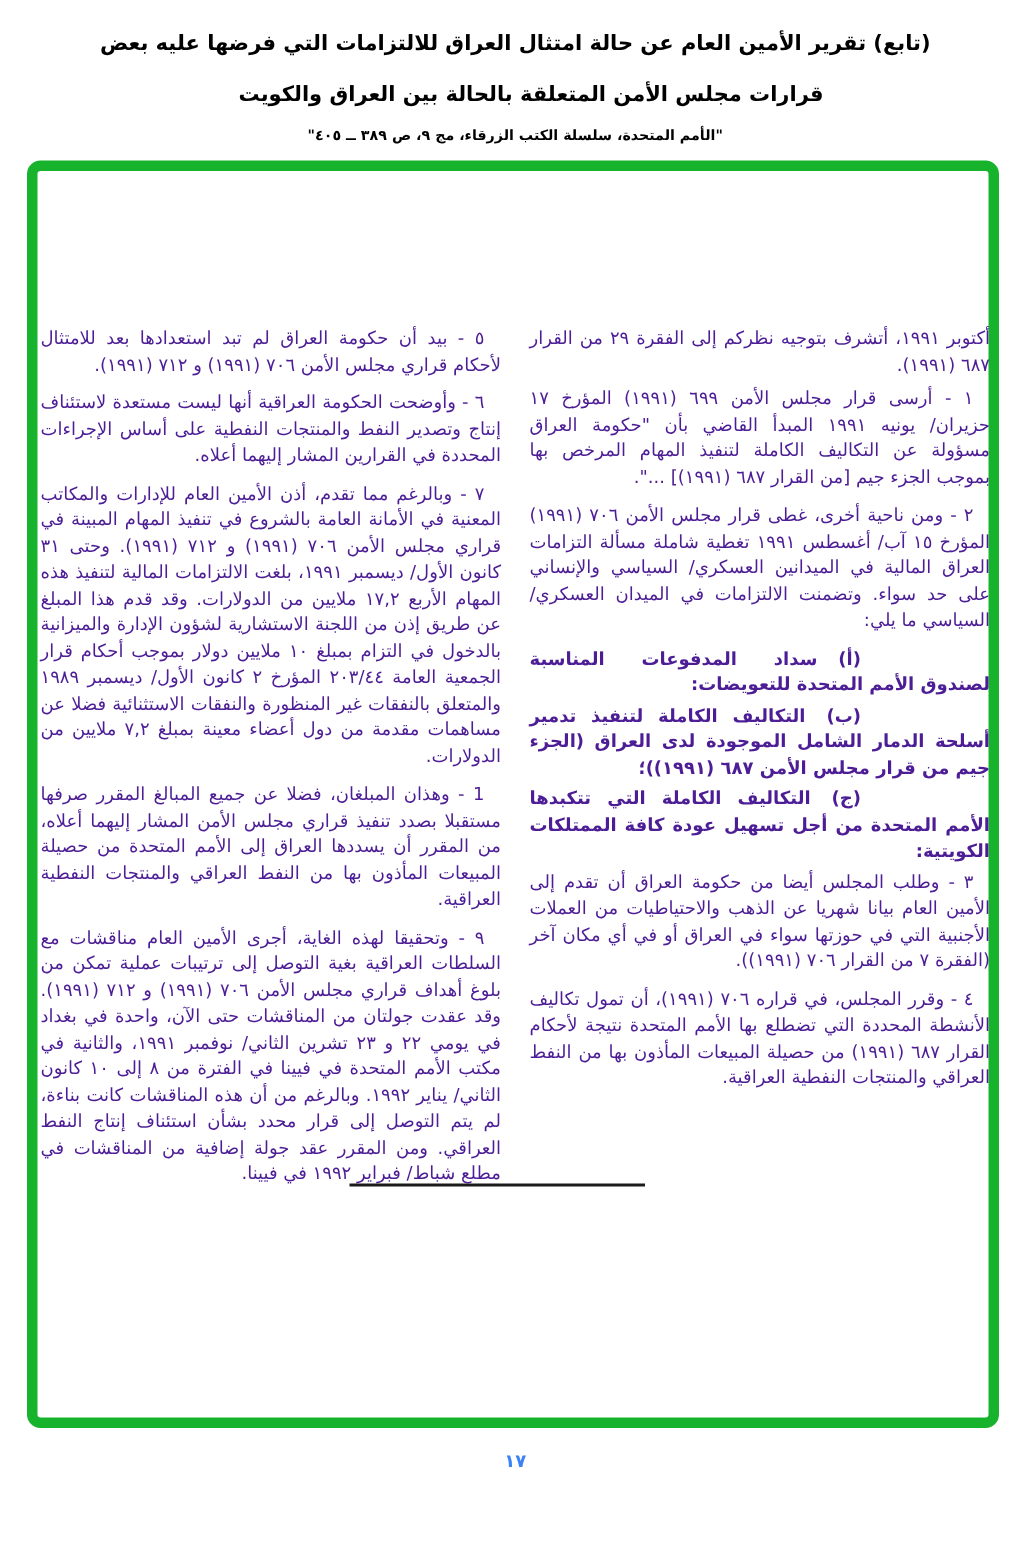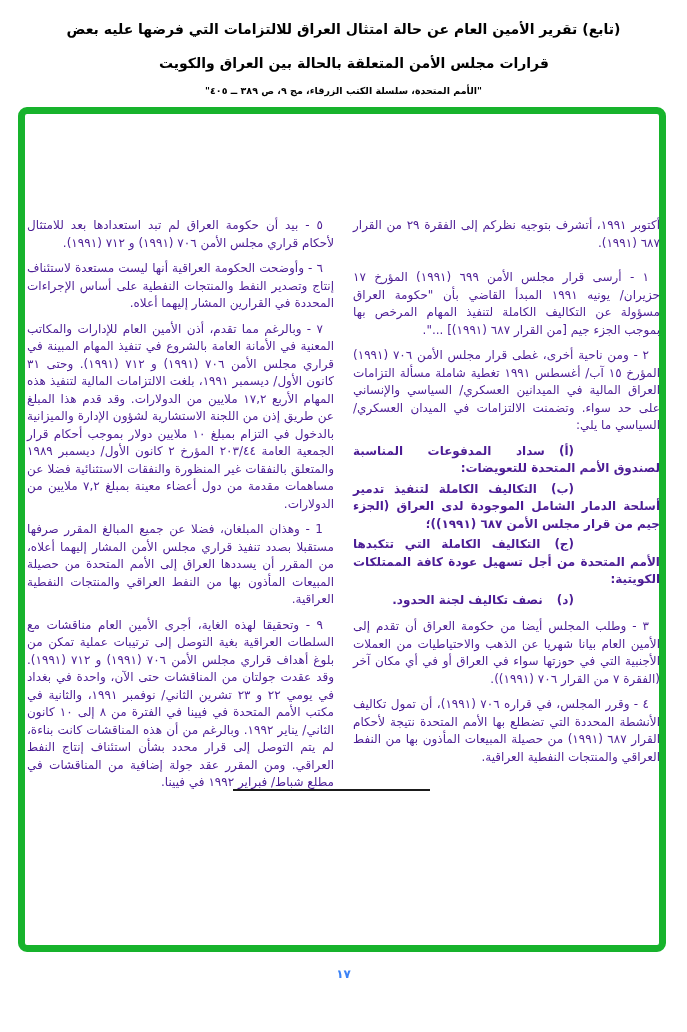--- a/index.html
+++ b/index.html
@@ -26,21 +26,21 @@
   .columns{
     position:absolute;top:217px;left:27px;width:633px;
     display:flex;gap:19px;direction:rtl;
   }
   .col{
     width:307px;color:#4c1d95;
     font-size:12px;line-height:17.5px;text-align:justify;
   }
   .col p{margin:0 0 8px;}
   .col p.num{text-indent:11px;}
-  .col p.cont{text-indent:0;margin-bottom:17px;}
+  .col p.cont{text-indent:0;margin-bottom:5px;}
   .subheading{
     font-size:12px;font-weight:700;margin:11px 0 6px;text-indent:11px;
     text-align:right;line-height:17.5px;
   }
   .col p.item{text-indent:86px;margin:0 0 3px;font-weight:bold;}
   .col p.item.last-item{margin-bottom:9px;}
   .item .tab{display:inline-block;width:14px;}
 
   
   .end-rule{position:absolute;left:233px;top:789px;width:197px;height:2px;background:#1b1b1b;}
@@ -65,21 +65,20 @@
   <div class="columns">
 
     <section class="col">
       <p class="cont">أكتوبر ١٩٩١، أتشرف بتوجيه نظركم إلى الفقرة ٢٩ من القرار ٦٨٧ (١٩٩١).</p>
       <p class="num">١ - أرسى قرار مجلس الأمن ٦٩٩ (١٩٩١) المؤرخ ١٧ حزيران/ يونيه ١٩٩١ المبدأ القاضي بأن "حكومة العراق مسؤولة عن التكاليف الكاملة لتنفيذ المهام المرخص بها بموجب الجزء جيم [من القرار ٦٨٧ (١٩٩١)] ...".</p>
       <p class="num">٢ - ومن ناحية أخرى، غطى قرار مجلس الأمن ٧٠٦ (١٩٩١) المؤرخ ١٥ آب/ أغسطس ١٩٩١ تغطية شاملة مسألة التزامات العراق المالية في الميدانين العسكري/ السياسي والإنساني على حد سواء. وتضمنت الالتزامات في الميدان العسكري/ السياسي ما يلي:</p>
 
       <p class="item"><span class="item-label">(أ)</span><span class="tab"></span><span class="item-text">سداد المدفوعات المناسبة لصندوق الأمم المتحدة للتعويضات:</span></p>
       <p class="item"><span class="item-label">(ب)</span><span class="tab"></span><span class="item-text">التكاليف الكاملة لتنفيذ تدمير أسلحة الدمار الشامل الموجودة لدى العراق (الجزء جيم من قرار مجلس الأمن ٦٨٧ (١٩٩١))؛</span></p>
       <p class="item"><span class="item-label">(ج)</span><span class="tab"></span><span class="item-text">التكاليف الكاملة التي تتكبدها الأمم المتحدة من أجل تسهيل عودة كافة الممتلكات الكويتية:</span></p>
-      <p class="item last-item"><span class="item-label">(د)</span><span class="tab"></span><span class="item-text">نصف تكاليف لجنة الحدود.</span></p>
 
       <p class="num">٣ - وطلب المجلس أيضا من حكومة العراق أن تقدم إلى الأمين العام بيانا شهريا عن الذهب والاحتياطيات من العملات الأجنبية التي في حوزتها سواء في العراق أو في أي مكان آخر (الفقرة ٧ من القرار ٧٠٦ (١٩٩١)).</p>
       <p class="num">٤ - وقرر المجلس، في قراره ٧٠٦ (١٩٩١)، أن تمول تكاليف الأنشطة المحددة التي تضطلع بها الأمم المتحدة نتيجة لأحكام القرار ٦٨٧ (١٩٩١) من حصيلة المبيعات المأذون بها من النفط العراقي والمنتجات النفطية العراقية.</p>
     </section>
 
     <section class="col">
       <p class="num">٥ - بيد أن حكومة العراق لم تبد استعدادها بعد للامتثال لأحكام قراري مجلس الأمن ٧٠٦ (١٩٩١) و ٧١٢ (١٩٩١).</p>
       <p class="num">٦ - وأوضحت الحكومة العراقية أنها ليست مستعدة لاستئناف إنتاج وتصدير النفط والمنتجات النفطية على أساس الإجراءات المحددة في القرارين المشار إليهما أعلاه.</p>
       <p class="num">٧ - وبالرغم مما تقدم، أذن الأمين العام للإدارات والمكاتب المعنية في الأمانة العامة بالشروع في تنفيذ المهام المبينة في قراري مجلس الأمن ٧٠٦ (١٩٩١) و ٧١٢ (١٩٩١). وحتى ٣١ كانون الأول/ ديسمبر ١٩٩١، بلغت الالتزامات المالية لتنفيذ هذه المهام الأربع ١٧,٢ ملايين من الدولارات. وقد قدم هذا المبلغ عن طريق إذن من اللجنة الاستشارية لشؤون الإدارة والميزانية بالدخول في التزام بمبلغ ١٠ ملايين دولار بموجب أحكام قرار الجمعية العامة ٢٠٣/٤٤ المؤرخ ٢ كانون الأول/ ديسمبر ١٩٨٩ والمتعلق بالنفقات غير المنظورة والنفقات الاستثنائية فضلا عن مساهمات مقدمة من دول أعضاء معينة بمبلغ ٧,٢ ملايين من الدولارات.</p>
       <p class="num">1 - وهذان المبلغان، فضلا عن جميع المبالغ المقرر صرفها مستقبلا بصدد تنفيذ قراري مجلس الأمن المشار إليهما أعلاه، من المقرر أن يسددها العراق إلى الأمم المتحدة من حصيلة المبيعات المأذون بها من النفط العراقي والمنتجات النفطية العراقية.</p>

